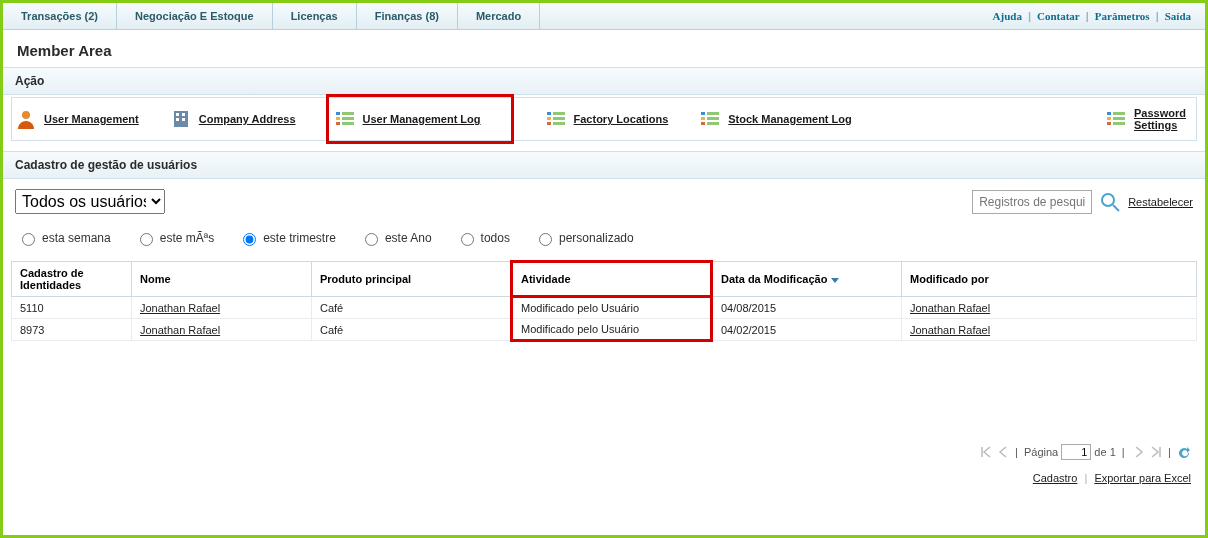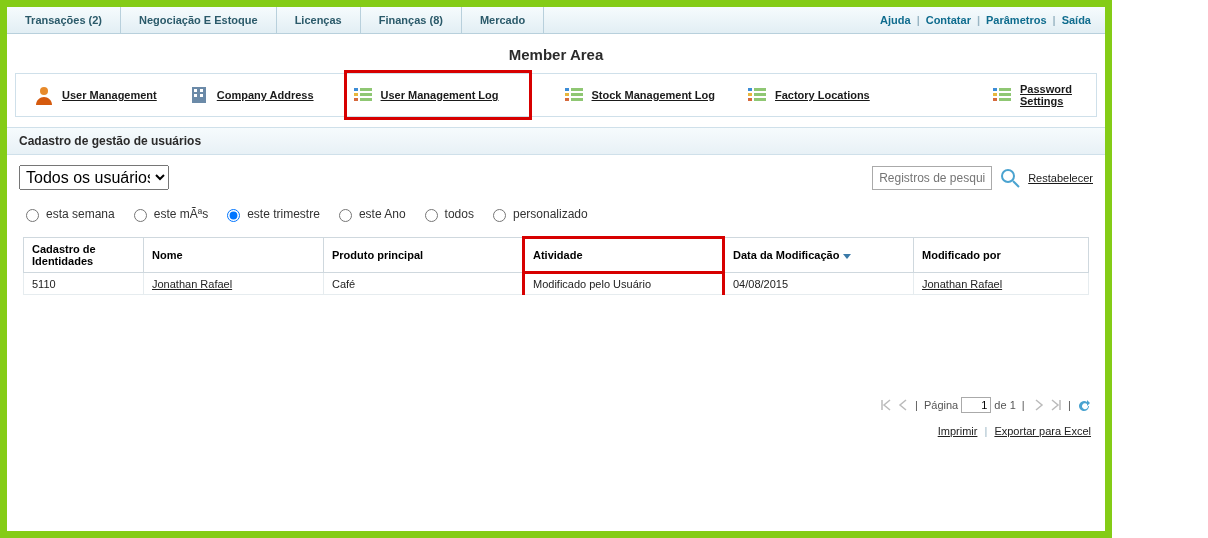--- a/index.html
+++ b/index.html
@@ -4,23 +4,23 @@
 <style>
   * { box-sizing: border-box; }
   body {
     margin: 0;
     font-family: Arial, Helvetica, sans-serif;
     font-size: 12px;
     background: #fff;
     color: #333;
   }
   .outer {
-    border: 7px solid #84cc16;
+    border: 3px solid #84cc16;
     margin: 0;
-    width: 1112px;
+    width: 1208px;
     height: 538px;
     position: relative;
     background: #fff;
   }
   .topbar {
     display: flex;
     align-items: center;
     background: linear-gradient(#f6fbfd, #e2eef4);
     border-bottom: 1px solid #b8d0dc;
   }
@@ -38,41 +38,41 @@
   .toplinks {
     display: flex;
     gap: 6px;
     align-items: center;
     padding-right: 14px;
     font-size: 11px;
     color: #0f6c8e;
     font-weight: bold;
   }
   .toplinks .sep { color: #9ab6c4; }
-  .toplinks a { color: #0f6c8e; text-decoration: none; cursor: pointer; }
+  .toplinks a { color: #0f6c8e; text-decoration: none; cursor: pointer; font-family: Liberation Serif, serif; }
   .memberarea {
-    text-align: center;
+    text-align: left;
     padding: 12px 14px 8px;
     font-size: 15px;
     font-weight: bold;
     color: #2b2b2b;
   }
   .panelhdr {
     background: linear-gradient(#f6fbfd, #e8f1f6);
     border-top: 1px solid #cfe0ea;
     border-bottom: 1px solid #cfe0ea;
     padding: 6px 12px;
     font-weight: bold;
     font-size: 12px;
     color: #2b2b2b;
   }
   .actions {
     display: flex;
     align-items: center;
-    padding: 8px 16px;
+    padding: 8px 2px;
     border: 1px solid #cfe0ea;
     margin: 2px 8px;
     background: #fff;
     gap: 30px;
   }
   .action {
     display: flex;
     align-items: center;
     gap: 6px;
     cursor: pointer;
@@ -118,28 +118,28 @@
     width: 120px;
   }
   .searchbox a {
     color: #1a1a1a;
     font-size: 11px;
     text-decoration: underline;
     cursor: pointer;
   }
   .radios {
     display: flex;
-    gap: 14px;
+    gap: 24px;
     padding: 6px 14px 12px;
     align-items: flex-end;
     font-size: 12px;
   }
   .radios label { display: flex; align-items: center; gap: 4px; }
   .table-wrap {
-    margin: 2px 16px;
+    margin: 2px 8px;
   }
   table.grid {
     width: 100%;
     border-collapse: collapse;
     font-size: 11px;
   }
   table.grid th {
     text-align: left;
     border: 1px solid #cfd8de;
     background: #fff;
@@ -220,20 +220,21 @@
       <a>Contatar</a>
         <span class="sep">|</span>
       <a>Parâmetros</a>
         <span class="sep">|</span>
       <a>Saída</a>
     </div>
   </div>
 
   <div class="memberarea">Member Area</div>
 
+  <div class="panelhdr">Ação</div>
 
   <div class="actions">
     <div class="action">
       <span class="icon-box">
         <svg width="22" height="22" viewBox="0 0 22 22">
             <circle cx="11" cy="7" r="4" fill="#e78a2b"></circle>
             <path d="M3 21c0-5 4-8 8-8s8 3 8 8" fill="#d55a0e"></path>
           </svg>
       </span>
       <a>User Management</a>
@@ -270,35 +271,35 @@
       <span class="icon-box">
         <svg width="22" height="22" viewBox="0 0 22 22">
             <rect x="2" y="4" width="4" height="3" fill="#3d8dd6"></rect>
             <rect x="8" y="4" width="12" height="3" fill="#8fc773"></rect>
             <rect x="2" y="9" width="4" height="3" fill="#e7b73d"></rect>
             <rect x="8" y="9" width="12" height="3" fill="#8fc773"></rect>
             <rect x="2" y="14" width="4" height="3" fill="#d66a3d"></rect>
             <rect x="8" y="14" width="12" height="3" fill="#8fc773"></rect>
           </svg>
       </span>
-      <a>Stock Management Log</a>
+      <a>Factory Locations</a>
     </div>
 
     <div class="action">
       <span class="icon-box">
         <svg width="22" height="22" viewBox="0 0 22 22">
             <rect x="2" y="4" width="4" height="3" fill="#3d8dd6"></rect>
             <rect x="8" y="4" width="12" height="3" fill="#8fc773"></rect>
             <rect x="2" y="9" width="4" height="3" fill="#e7b73d"></rect>
             <rect x="8" y="9" width="12" height="3" fill="#8fc773"></rect>
             <rect x="2" y="14" width="4" height="3" fill="#d66a3d"></rect>
             <rect x="8" y="14" width="12" height="3" fill="#8fc773"></rect>
           </svg>
       </span>
-      <a>Factory Locations</a>
+      <a>Stock Management Log</a>
     </div>
 
     <div class="action action-push">
       <span class="icon-box">
         <svg width="22" height="22" viewBox="0 0 22 22">
             <rect x="2" y="4" width="4" height="3" fill="#3d8dd6"></rect>
             <rect x="8" y="4" width="12" height="3" fill="#8fc773"></rect>
             <rect x="2" y="9" width="4" height="3" fill="#e7b73d"></rect>
             <rect x="8" y="9" width="12" height="3" fill="#8fc773"></rect>
             <rect x="2" y="14" width="4" height="3" fill="#d66a3d"></rect>
@@ -367,20 +368,28 @@
           <th>Modificado por</th>
         </tr>
       </thead>
       <tbody>
         <tr>
           <td>5110</td>
           <td><a>Jonathan Rafael</a></td>
           <td>Café</td>
           <td class="highlighted-col">Modificado pelo Usuário</td>
           <td>04/08/2015</td>
+          <td><a>Jonathan Rafael</a></td>
+        </tr>
+        <tr class="lastrow">
+          <td>8973</td>
+          <td><a>Jonathan Rafael</a></td>
+          <td>Café</td>
+          <td class="highlighted-col">Modificado pelo Usuário</td>
+          <td>04/02/2015</td>
           <td><a>Jonathan Rafael</a></td>
         </tr>
       </tbody>
     </table>
   </div>
 
   <div class="blank-area"></div>
 
   <div class="pager">
     <span class="navbtn"><svg width="12" height="12">
@@ -401,17 +410,17 @@
     <span class="navbtn"><svg width="12" height="12">
           <path d="M10 1v10M2 1l6 5-6 5" stroke="#bbb" fill="none" stroke-width="1.5"></path>
         </svg></span>
     &nbsp;|&nbsp;
     <span class="navbtn"><svg width="14" height="14" viewBox="0 0 14 14">
           <path d="M12 7a5 5 0 1 1-2-4l0-2 3 3-3 3 0-2a3 3 0 1 0 1 2z" fill="#4aa3d0"></path>
         </svg></span>
   </div>
 
   <div class="footerlinks">
-    <a>Imprimir</a>
+    <a>Cadastro</a>
     <span class="sep">|</span>
     <a>Exportar para Excel</a>
   </div>
 </div>
 
 </body></html>

